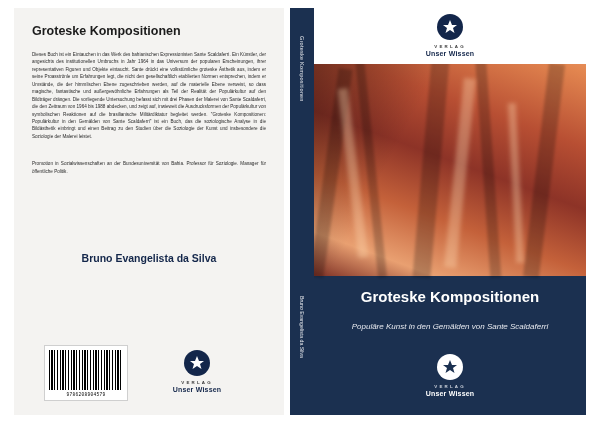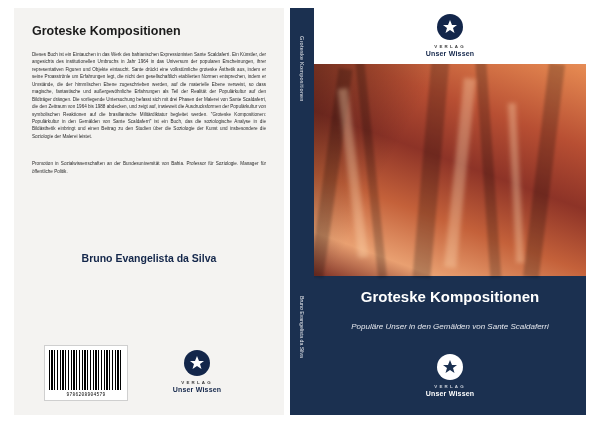--- a/index.html
+++ b/index.html
@@ -290,21 +290,21 @@
         <svg width="16" height="16" viewBox="0 0 16 16" aria-hidden="true">
           <path d="M8 1 L10 6 L15 6 L11 9 L12.5 14 L8 11 L3.5 14 L5 9 L1 6 L6 6 Z" fill="#ffffff"></path>
         </svg>
       </div>
       <div class="logo-verlag">VERLAG</div>
       <div class="logo-name">Unser Wissen</div>
     </div>
 
     <div class="front-title-area">
       <div class="front-title">Groteske Kompositionen</div>
-      <div class="front-subtitle">Populäre Unser in den Gemälden von Sante Scaldaferri</div>
+      <div class="front-subtitle">Populäre Kunst in den Gemälden von Sante Scaldaferri</div>
     </div>
 
     <div class="front-bottom-logo">
       <div class="logo-circle">
         <svg width="16" height="16" viewBox="0 0 16 16" aria-hidden="true">
           <path d="M8 1 L10 6 L15 6 L11 9 L12.5 14 L8 11 L3.5 14 L5 9 L1 6 L6 6 Z" fill="#1b3050"></path>
         </svg>
       </div>
       <div class="logo-verlag">VERLAG</div>
       <div class="logo-name">Unser Wissen</div>

